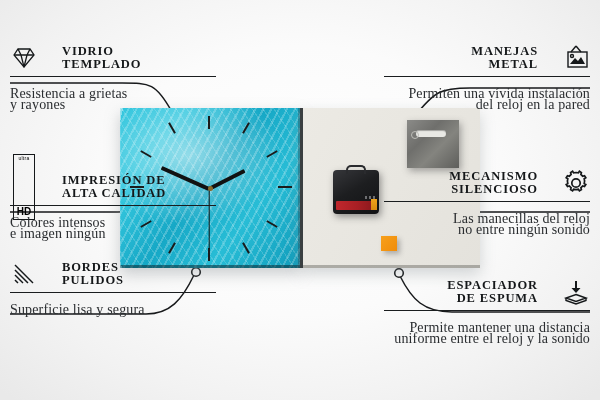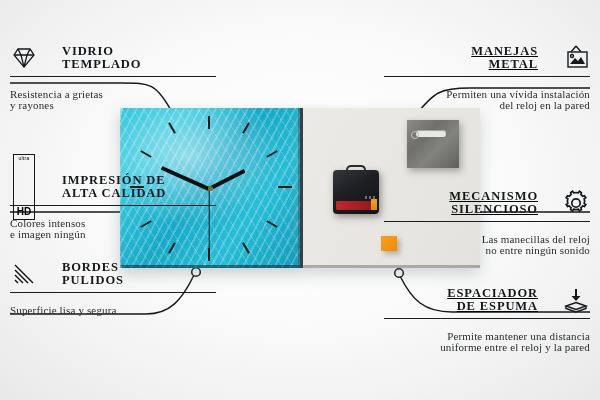--- a/index.html
+++ b/index.html
@@ -68,26 +68,26 @@
   .foam { position:absolute; left:78px; top:128px; width:16px; height:15px;
     background:linear-gradient(135deg,#f7a01c 0%, #f08c0a 100%);
     box-shadow:3px 3px 5px rgba(90,90,90,.4); }
 
   
   .callout { position:absolute; width:206px; }
   .callout.left { left:10px; text-align:left; }
   .callout.right { right:10px; text-align:right; }
 
   .head { display:flex; align-items:center; gap:24px; }
-  .callout.right .head { flex-direction:row-reverse;text-decoration:underline; }
+  .callout.right .head { flex-direction:row-reverse; }
   .ico { flex:0 0 auto; width:28px; height:28px; display:flex; align-items:center; justify-content:center; }
   .ttl { font-size:12.5px; line-height:13.5px; letter-spacing:.9px; color:#15181a;
          font-weight:700; text-transform:uppercase; }
   .rule { height:1.4px; background:#1a1d1f; margin:4px 0 3px; }
-  .sub { font-size:11px; line-height:10.6px; color:#2a2d30; letter-spacing:.15px;margin-top:12px; }
+  .sub { font-size:14px; line-height:10.6px; color:#2a2d30; letter-spacing:.15px;margin-top:12px; }
 </style>
 </head>
 <body>
 
 <div id="stage">
 
   <svg id="wires" viewBox="0 0 600 400">
     <g fill="none" stroke="#17191b" stroke-width="1.5">
       <path d="M10,83 L122,83 C150,83 156,83 172,112"></path>
       <path d="M10,212 L112,212 C138,212 150,212 166,186"></path>
@@ -218,55 +218,55 @@
         <span>METAL</span>
       </span>
     </div>
     <div class="rule"></div>
     <div class="sub">
       <span>Permiten una vívida instalación</span><br>
       <span>del reloj en la pared</span>
     </div>
   </div>
 
-  <div class="callout right" style="top:189px;">
+  <div class="callout right" style="top:169px;">
     <div class="head">
       <span class="ico">
         <svg width="26" height="26" viewBox="0 0 26 26" stroke="#15181a" stroke-width="1.7" fill="none">
           <path d="M13 2.5 l2.4 .4 1 -1.6 2 1.3 -.5 1.8 1.8 1.8 1.8 -.5 1.3 2 -1.6 1 .4 2.4 -.4 2.4 1.6 1 -1.3 2 -1.8 -.5 -1.8 1.8 .5 1.8 -2 1.3 -1 -1.6 -2.4 .4 -2.4 -.4 -1 1.6 -2 -1.3 .5 -1.8 -1.8 -1.8 -1.8 .5 -1.3 -2 1.6 -1 -.4 -2.4 .4 -2.4 -1.6 -1 1.3 -2 1.8 .5 1.8 -1.8 -.5 -1.8 2 -1.3 1 1.6 z"></path>
           <circle cx="13" cy="13" r="4.2"></circle>
         </svg>
       </span>
       <span class="ttl">
         <span>MECANISMO</span><br>
         <span>SILENCIOSO</span>
       </span>
     </div>
     <div class="rule"></div>
     <div class="sub">
       <span>Las manecillas del reloj</span><br>
       <span>no entre ningún sonido</span>
     </div>
   </div>
 
-  <div class="callout right" style="top:286px;">
+  <div class="callout right" style="top:278px;">
     <div class="head">
       <span class="ico">
         <svg width="26" height="26" viewBox="0 0 26 26" stroke="#15181a" stroke-width="1.4" fill="none">
           <path d="M13 2 V11" stroke-width="2"></path>
           <path d="M8.5 9 L13 14 L17.5 9 Z" fill="#15181a" stroke="none"></path>
           <path d="M13 15.5 L23 19 L13 22.5 L3 19 Z"></path>
           <path d="M3 19 v2.5 L13 25 L23 21.5 V19"></path>
         </svg>
       </span>
       <span class="ttl">
         <span>ESPACIADOR</span><br>
         <span>DE ESPUMA</span>
       </span>
     </div>
     <div class="rule"></div>
     <div class="sub">
       <span>Permite mantener una distancia</span><br>
-      <span>uniforme entre el reloj y la pared</span>
+      <span>uniforme entre el reloj y la sonido</span>
     </div>
   </div>
 
 </div>
 
 </body></html>

